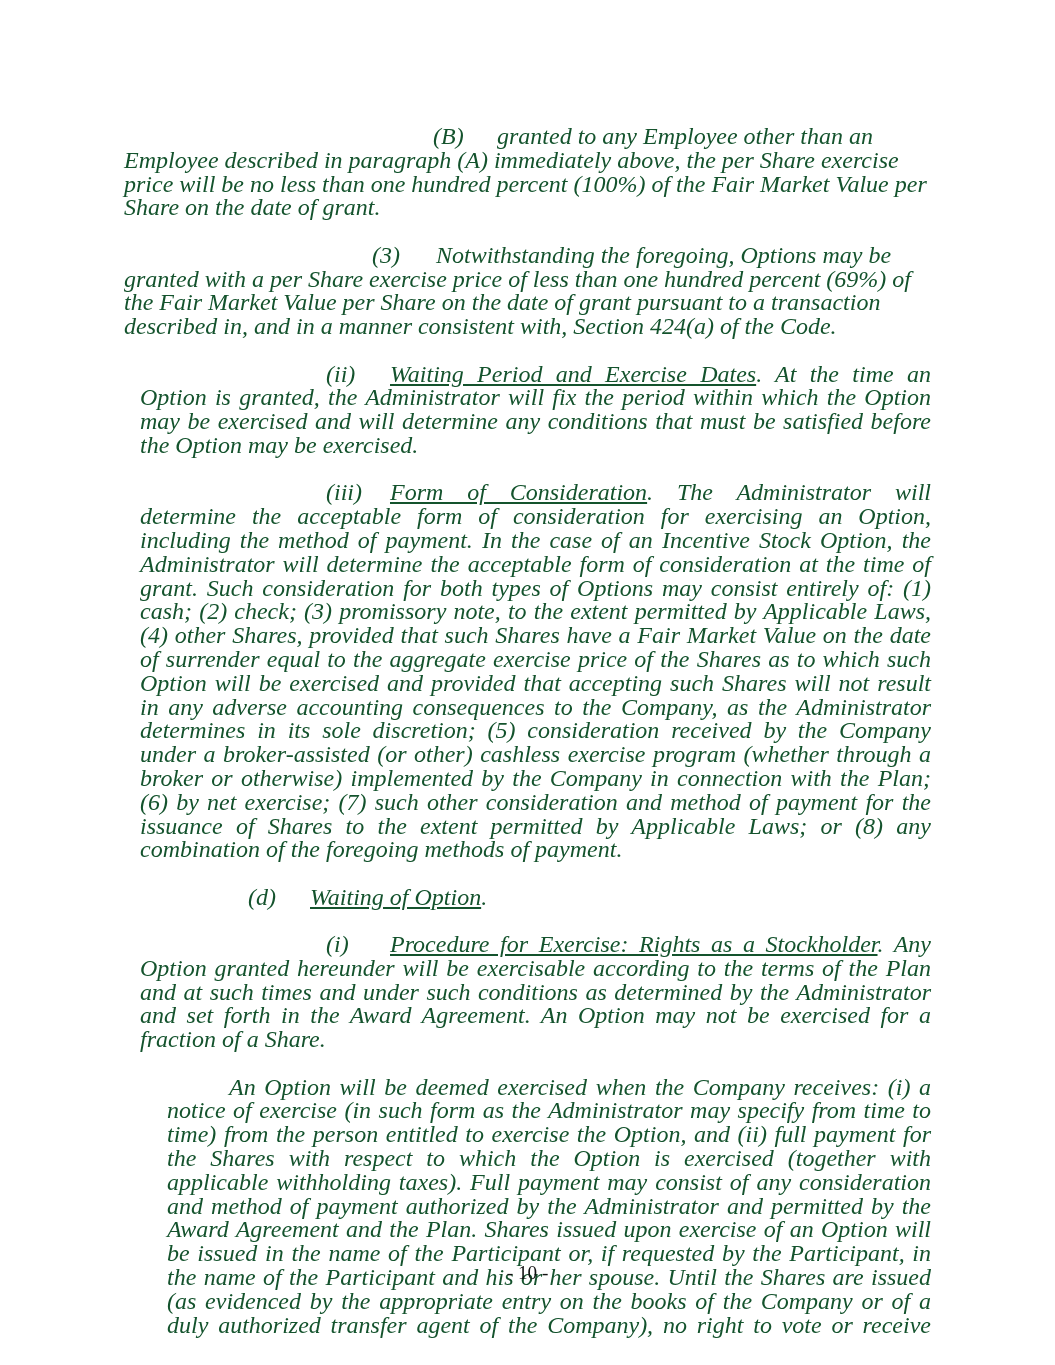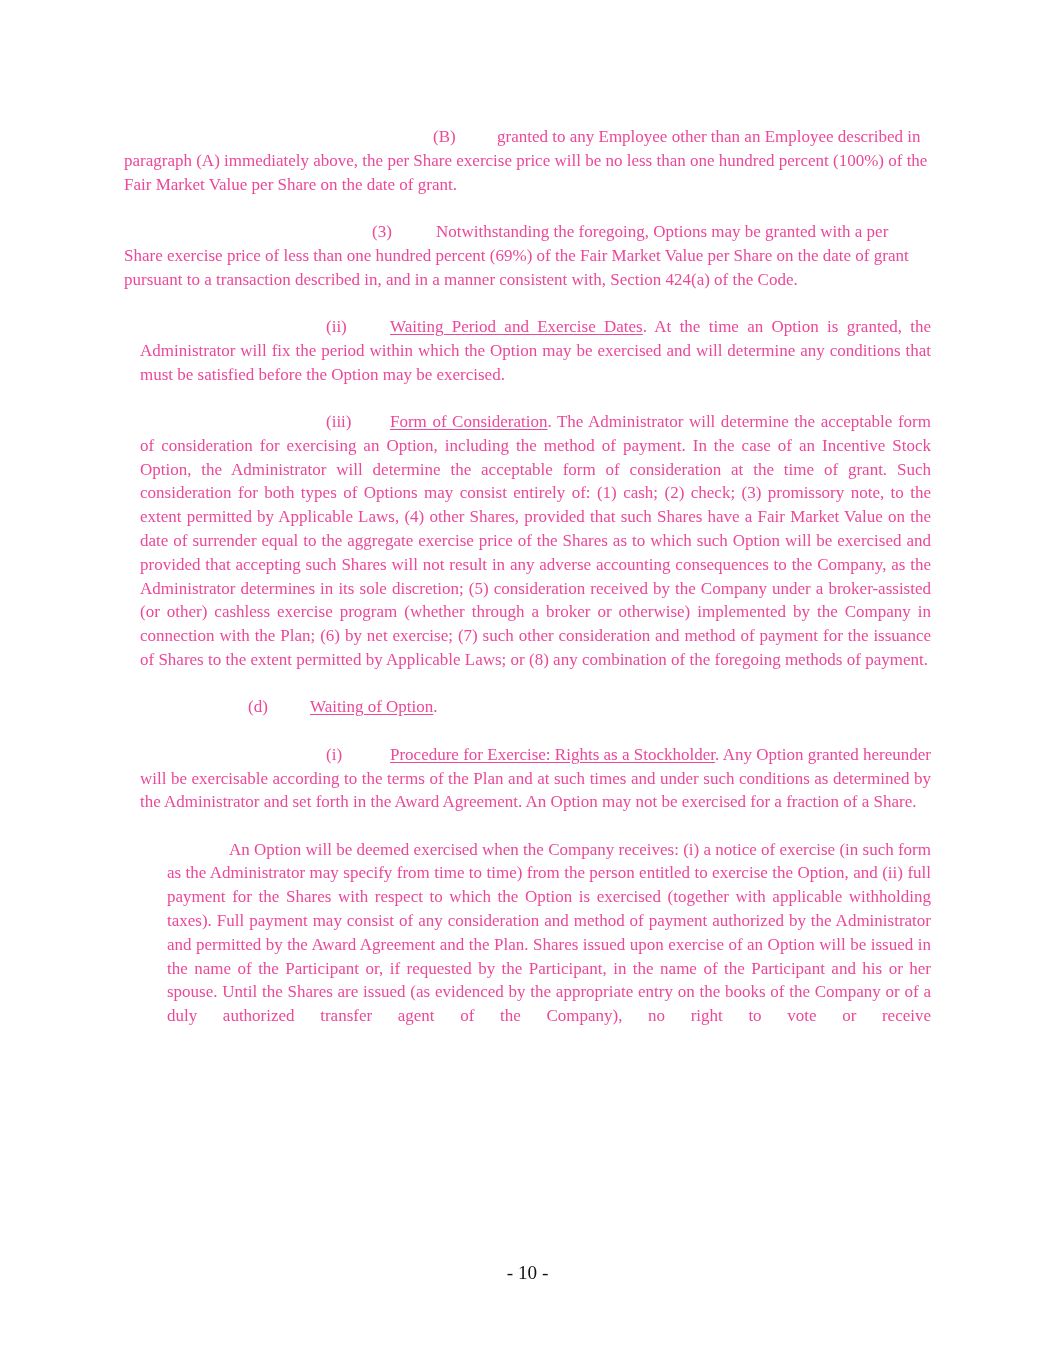--- a/index.html
+++ b/index.html
@@ -1,20 +1,20 @@
 <!DOCTYPE html>
 <html><head>
 <meta charset="utf-8">
 <style>
   html, body { margin: 0; padding: 0; background: #ffffff; }
   body { width: 1055px; height: 1365px; position: relative; overflow: hidden; }
   .page {
     position: absolute; left: 124px; top: 125px; width: 807px;
     font-family: "Liberation Serif", "DejaVu Serif", serif;
-    font-size: 17px; line-height: 23.8px; color: #ec4899;
+    font-size: 24px; line-height: 23.8px; color: #14532d; font-style: italic;
   }
   .para { margin: 0 0 23.6px 0; text-align: justify; text-align-last: left; }
   .para.ragged { text-align: left; }
   .ul { text-decoration: underline; text-underline-offset: 2px; }
   
   .ind-B { text-indent: 309px; }
   .ind-n { text-indent: 248px; }
   .ind-r { text-indent: 186px; margin-left: 16px; }
   .ind-d { text-indent: 124px; }
   .ind-p { text-indent: 62px; margin-left: 43px; }

